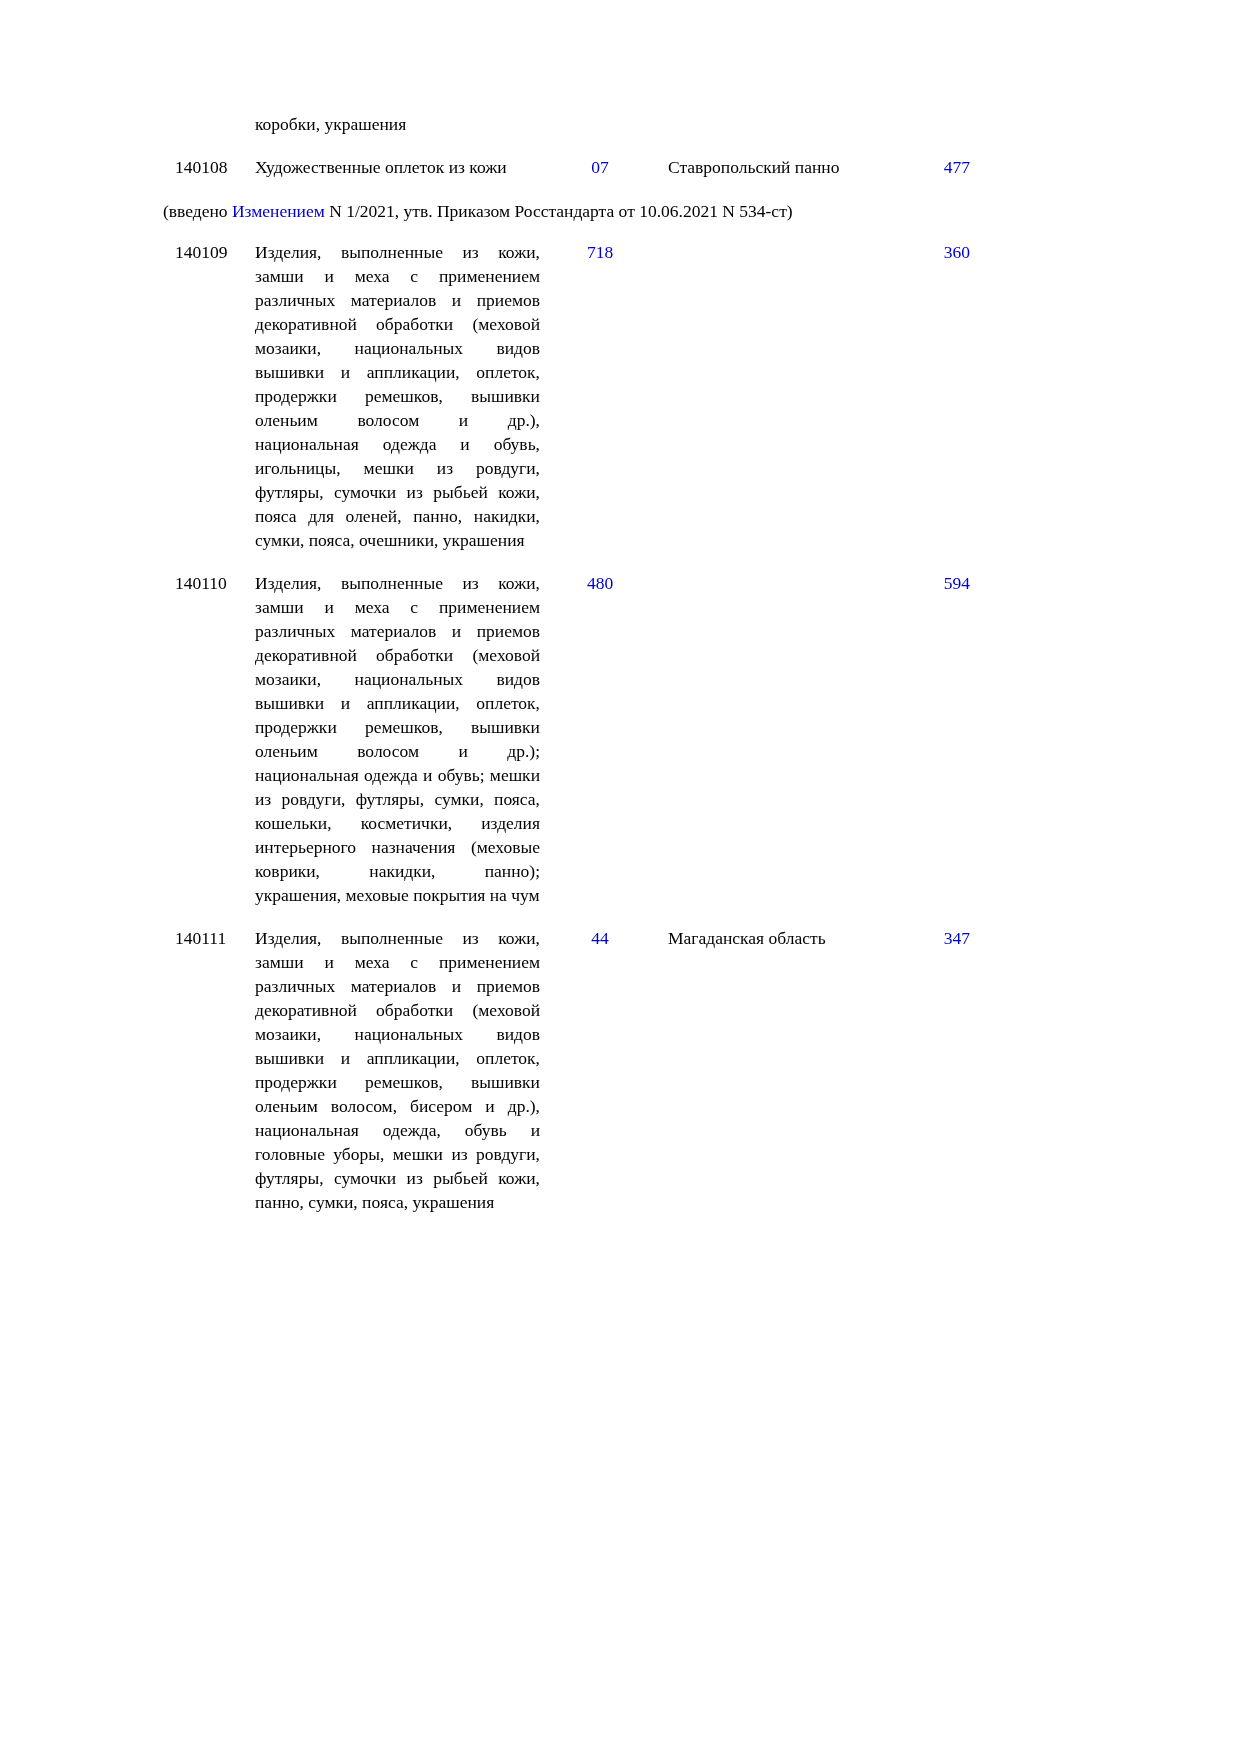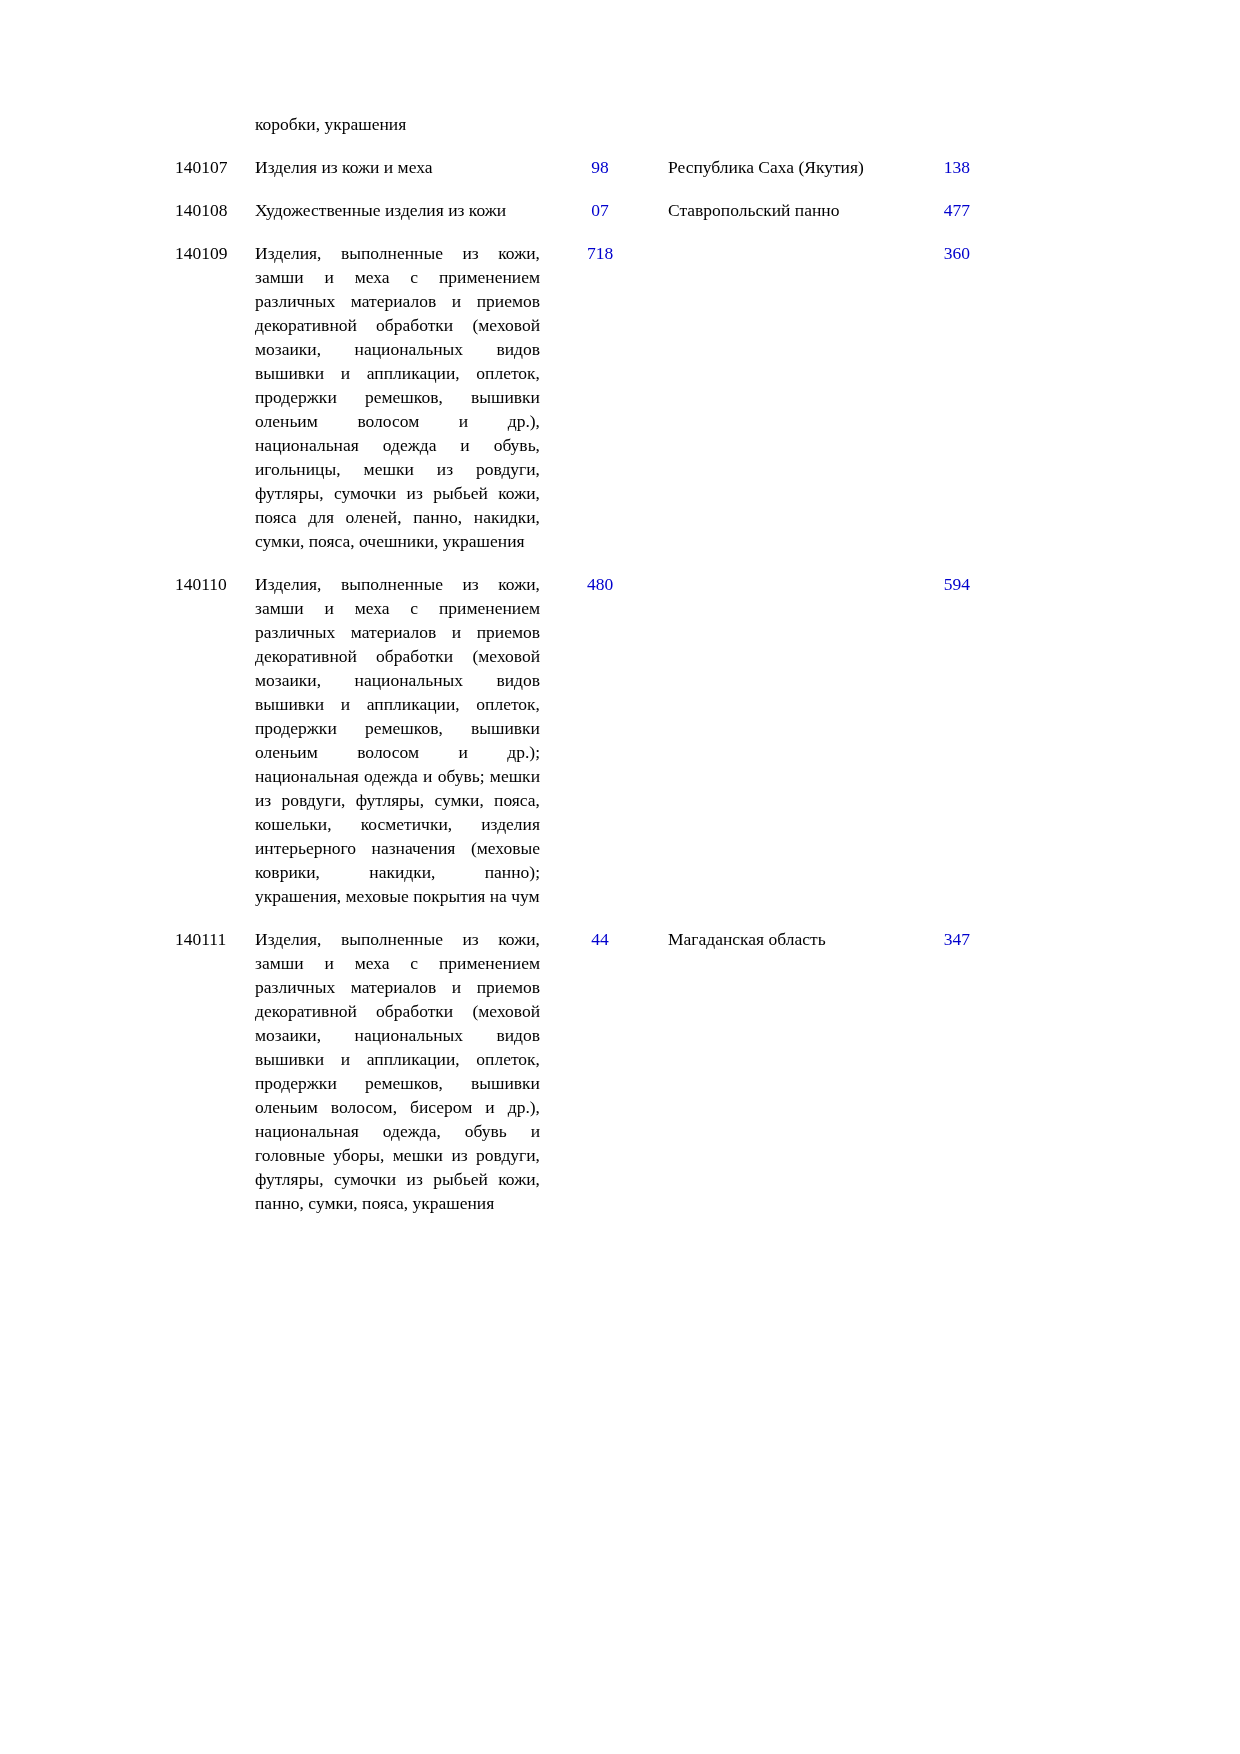--- a/index.html
+++ b/index.html
@@ -83,36 +83,30 @@
   }
 </style>
 </head>
 <body>
 
 <div class="sheet">
   <div class="content">
 
     <div class="cont-line">коробки, украшения</div>
 
-    <div class="row">
-      <div class="cell-code">140107</div>
-      <div class="cell-desc">Изделия из кожи и меха</div>
-      <div class="cell-num1"><span class="blue">98</span></div>
-      <div class="cell-region">Республика Саха (Якутия)</div>
-      <div class="cell-num2"><span class="blue">138</span></div>
-    </div>
 
     <div class="row">
       <div class="cell-code">140108</div>
-      <div class="cell-desc">Художественные изделия из кожи</div>
+      <div class="cell-desc">Художественные оплеток из кожи</div>
       <div class="cell-num1"><span class="blue">07</span></div>
       <div class="cell-region">Ставропольский панно</div>
       <div class="cell-num2"><span class="blue">477</span></div>
     </div>
 
+    <div class="note"><span>(введено </span><span class="blue">Изменением</span><span> N 1/2021, утв. Приказом Росстандарта от 10.06.2021 N 534-ст)</span></div>
 
     <div class="row">
       <div class="cell-code">140109</div>
       <div class="cell-desc">Изделия, выполненные из кожи, замши и меха с применением различных материалов и приемов декоративной обработки (меховой мозаики, национальных видов вышивки и аппликации, оплеток, продержки ремешков, вышивки оленьим волосом и др.), национальная одежда и обувь, игольницы, мешки из ровдуги, футляры, сумочки из рыбьей кожи, пояса для оленей, панно, накидки, сумки, пояса, очешники, украшения</div>
       <div class="cell-num1"><span class="blue">718</span></div>
       <div class="cell-num2"><span class="blue">360</span></div>
     </div>
 
     <div class="row">
       <div class="cell-code">140110</div>

